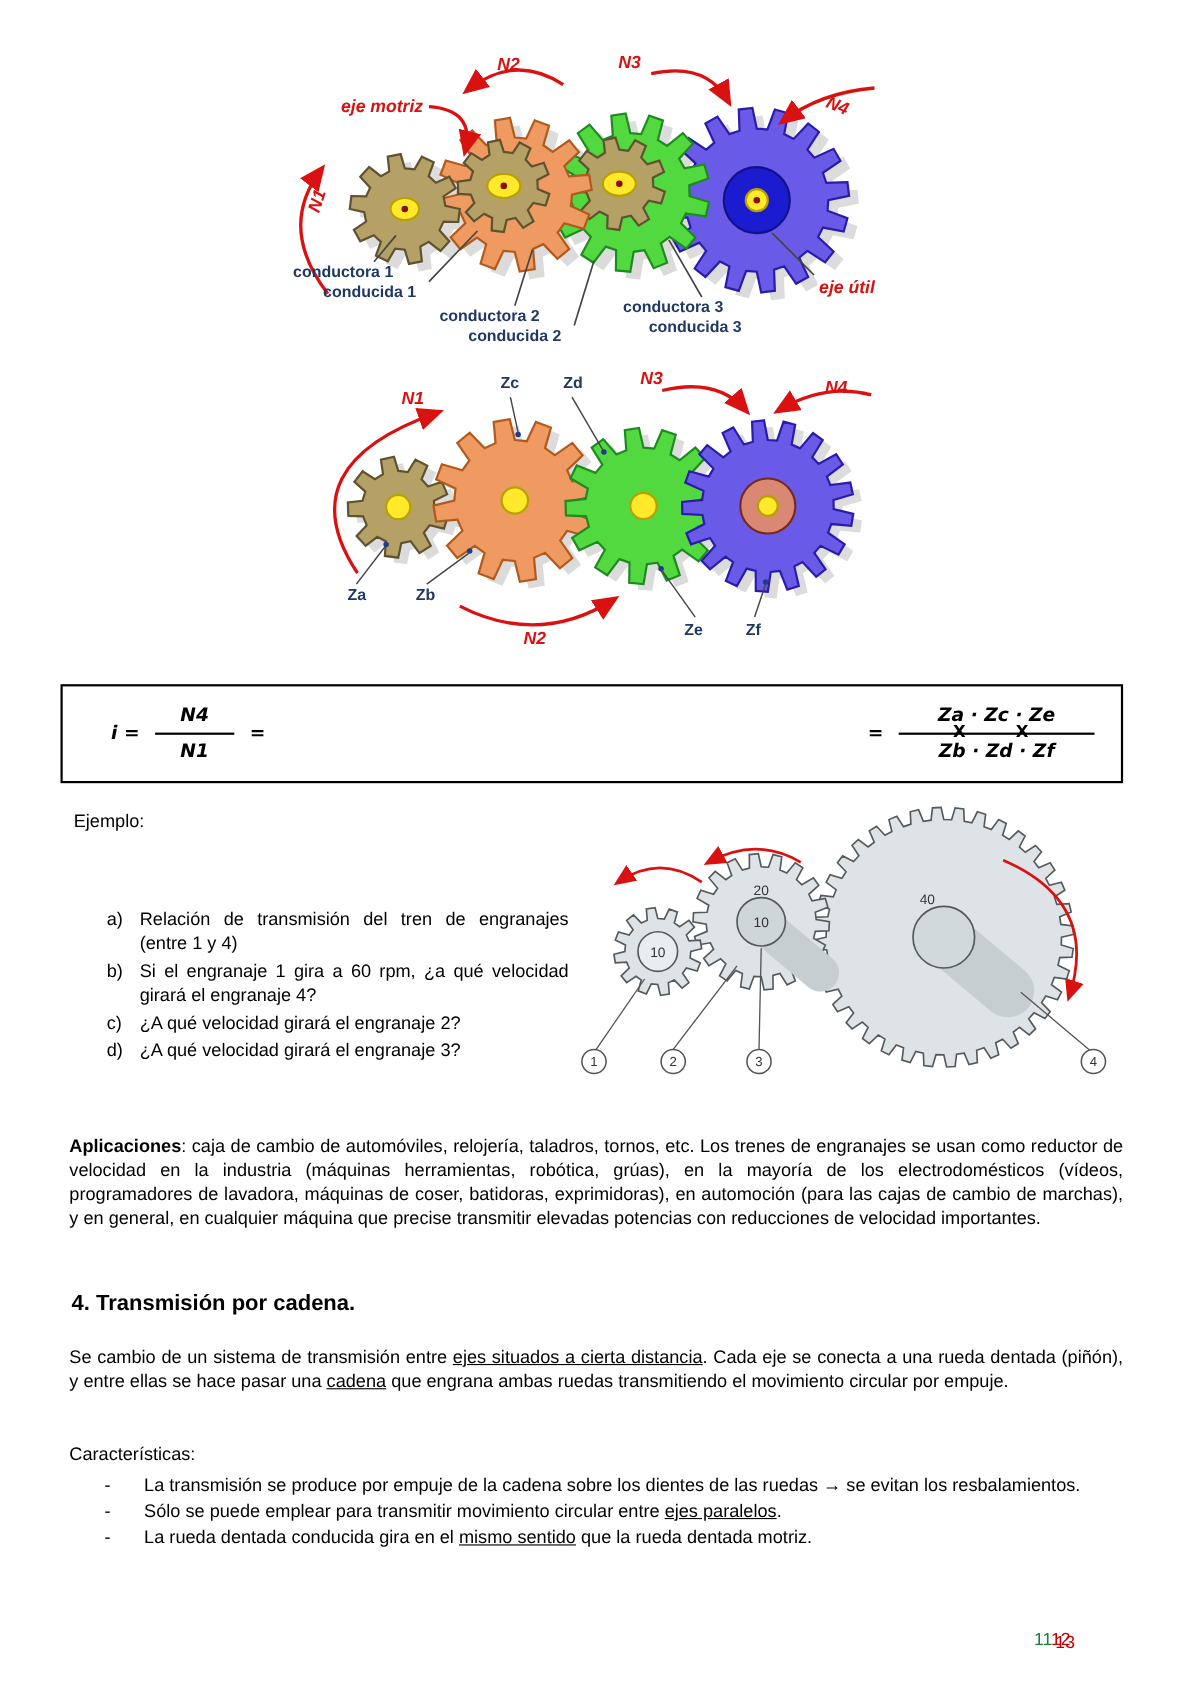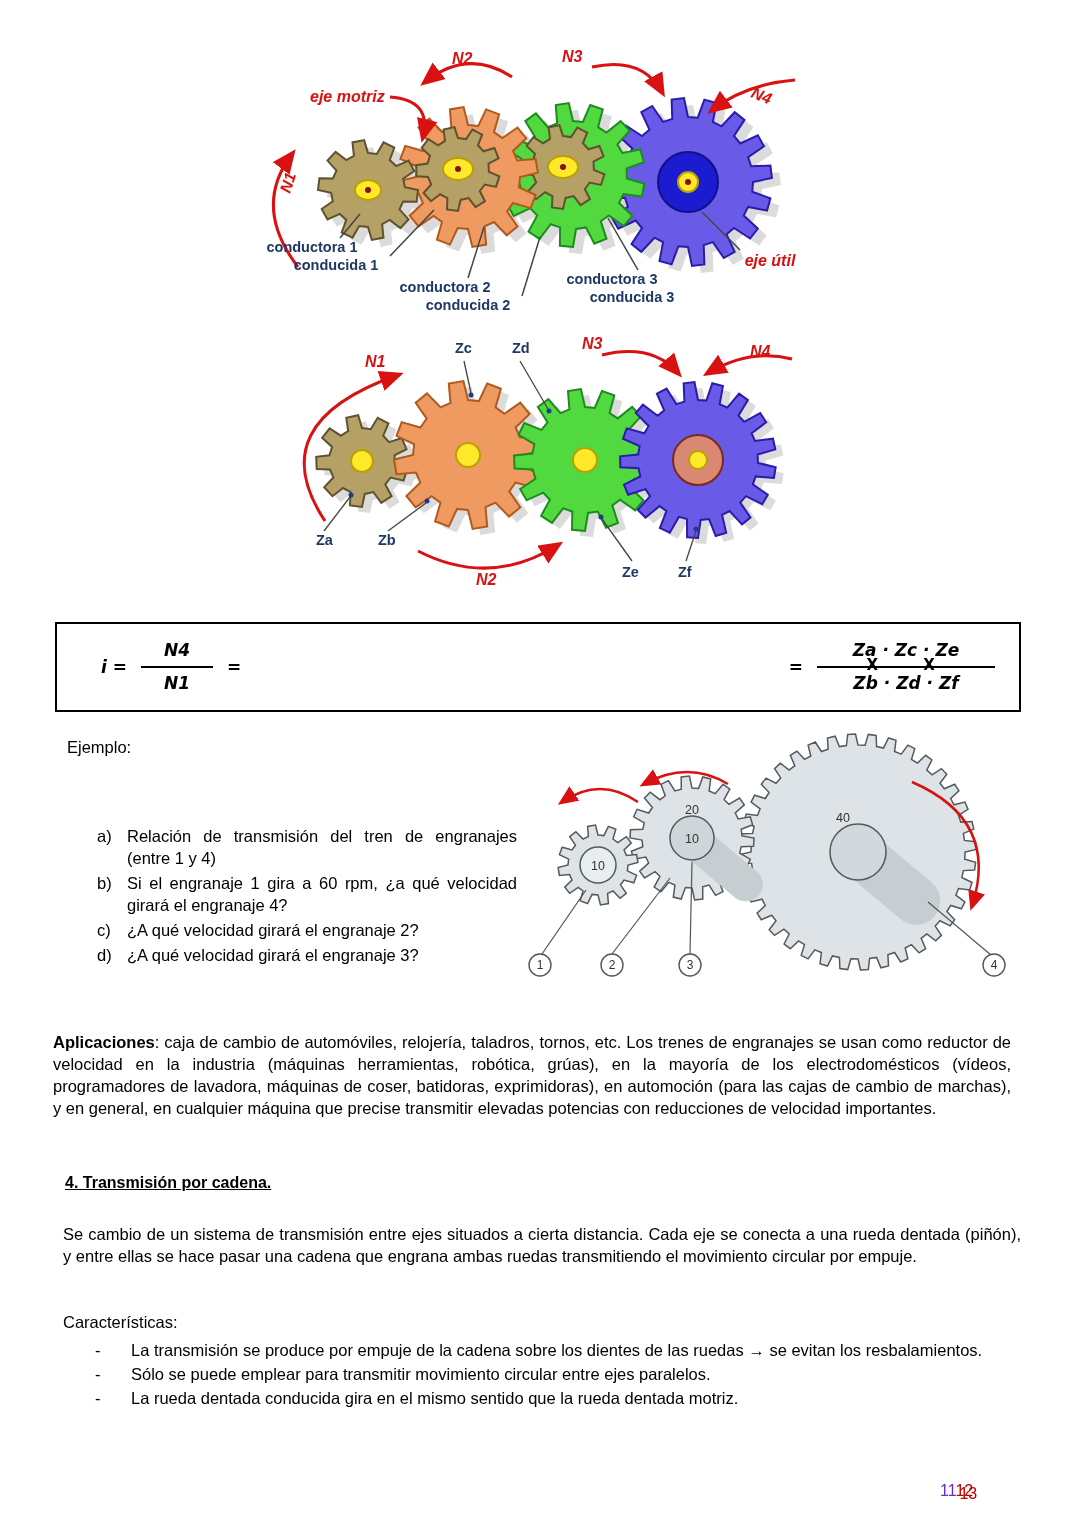--- a/index.html
+++ b/index.html
@@ -27,37 +27,37 @@
   .c1{left:31%}
   .c2{left:63%}
 
   .ejemplo-title{position:absolute;left:67px;top:737px}
   .ejemplo-intro{position:absolute;left:65px;top:789px}
   .ejemplo-list{position:absolute;left:97px;top:826px;width:420px}
   .ejemplo-list .item{display:flex;margin-bottom:3px}
   .ejemplo-list .ltr{width:30px;flex:none}
   .ejemplo-list .txt{flex:1;text-align:justify}
 
-  .apps{position:absolute;left:53px;top:1032px;width:958px;text-align:justify}
+  .apps{position:absolute;left:63px;top:1032px;width:958px;text-align:justify}
   .apps b{font-weight:bold}
 
-  .sec4-heading{position:absolute;left:65px;top:1172px;font-size:16px;font-weight:bold;text-decoration:underline}
+  .sec4-heading{position:absolute;left:65px;top:1172px;font-size:20px;font-weight:bold;}
   .sec4-video{position:absolute;left:455px;top:1178px;font-size:16px}
   .link{color:#0563c1;text-decoration:underline;cursor:pointer}
 
   .chain{position:absolute;left:63px;top:1224px;width:958px;text-align:justify}
   .caract{position:absolute;left:63px;top:1312px;font-weight:normal}
   .bullets{position:absolute;left:95px;top:1340px;width:926px}
   .bullets .bitem{display:flex;margin-bottom:2px}
   .bullets .dash{width:36px;flex:none}
   .bullets .btxt{flex:1}
-  .u{}
+  .u{text-decoration:underline}
 
   .footer{position:absolute;left:940px;top:1480px;font-size:16px}
-  .pnum{color:#6d28d9;}
+  .pnum{color:#15803d;}
   .pred{position:relative;color:#c00000;font-weight:normal}
   .pred .r2{position:absolute;left:4px;top:1px}
 </style>
 </head>
 <body>
 
 <div class="page">
 
   <svg class="abs" style="left:240px;top:42px" width="600" height="290" viewBox="0 0 600 290">
     <defs>

